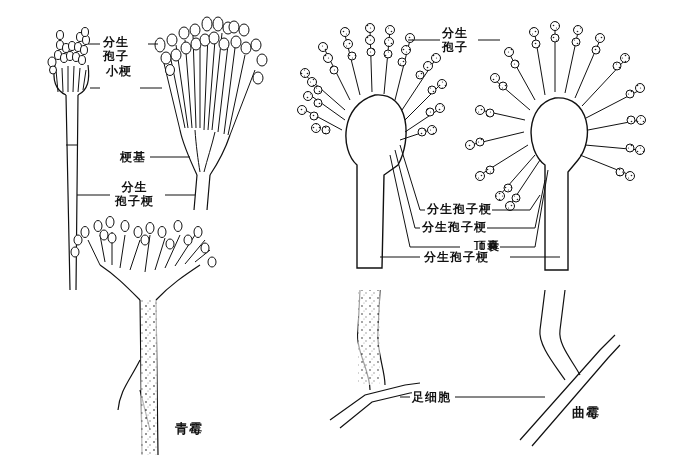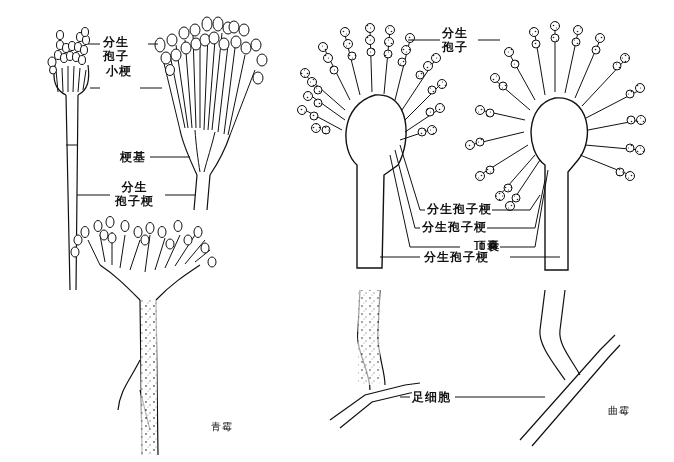--- a/index.html
+++ b/index.html
@@ -1,19 +1,19 @@
 <!DOCTYPE html>
 <html><head>
 <meta charset="utf-8">
 <style>
   html, body { margin: 0; padding: 0; background: #ffffff; }
   body { width: 674px; height: 462px; overflow: hidden; position: relative; font-family: "DejaVu Sans", sans-serif; }
   #canvas { position: absolute; left: 0; top: 0; width: 674px; height: 462px; }
   .lbl { position: absolute; font-size: 12px; font-weight: bold; color: #111; line-height: 14px; letter-spacing: 1px; white-space: nowrap; background: #fff; }
-  .cap { position: absolute; font-size: 10px; font-weight: normal; color: #111; letter-spacing: 1px; margin-left: 36px; }
+  .cap { position: absolute; font-size: 13px; font-weight: bold; color: #111; letter-spacing: 1px; }
   svg .ln { stroke: #111; stroke-width: 1.2; fill: none; }
   svg .thin { stroke: #111; stroke-width: 1; fill: none; }
   svg .stip { fill: #fff; stroke: #111; stroke-width: 1.4; }
 </style>
 </head>
 <body>
 
 <svg id="canvas" viewBox="0 0 674 462" xmlns="http://www.w3.org/2000/svg">
   <defs>
     <pattern id="dots" width="6" height="6" patternUnits="userSpaceOnUse">

